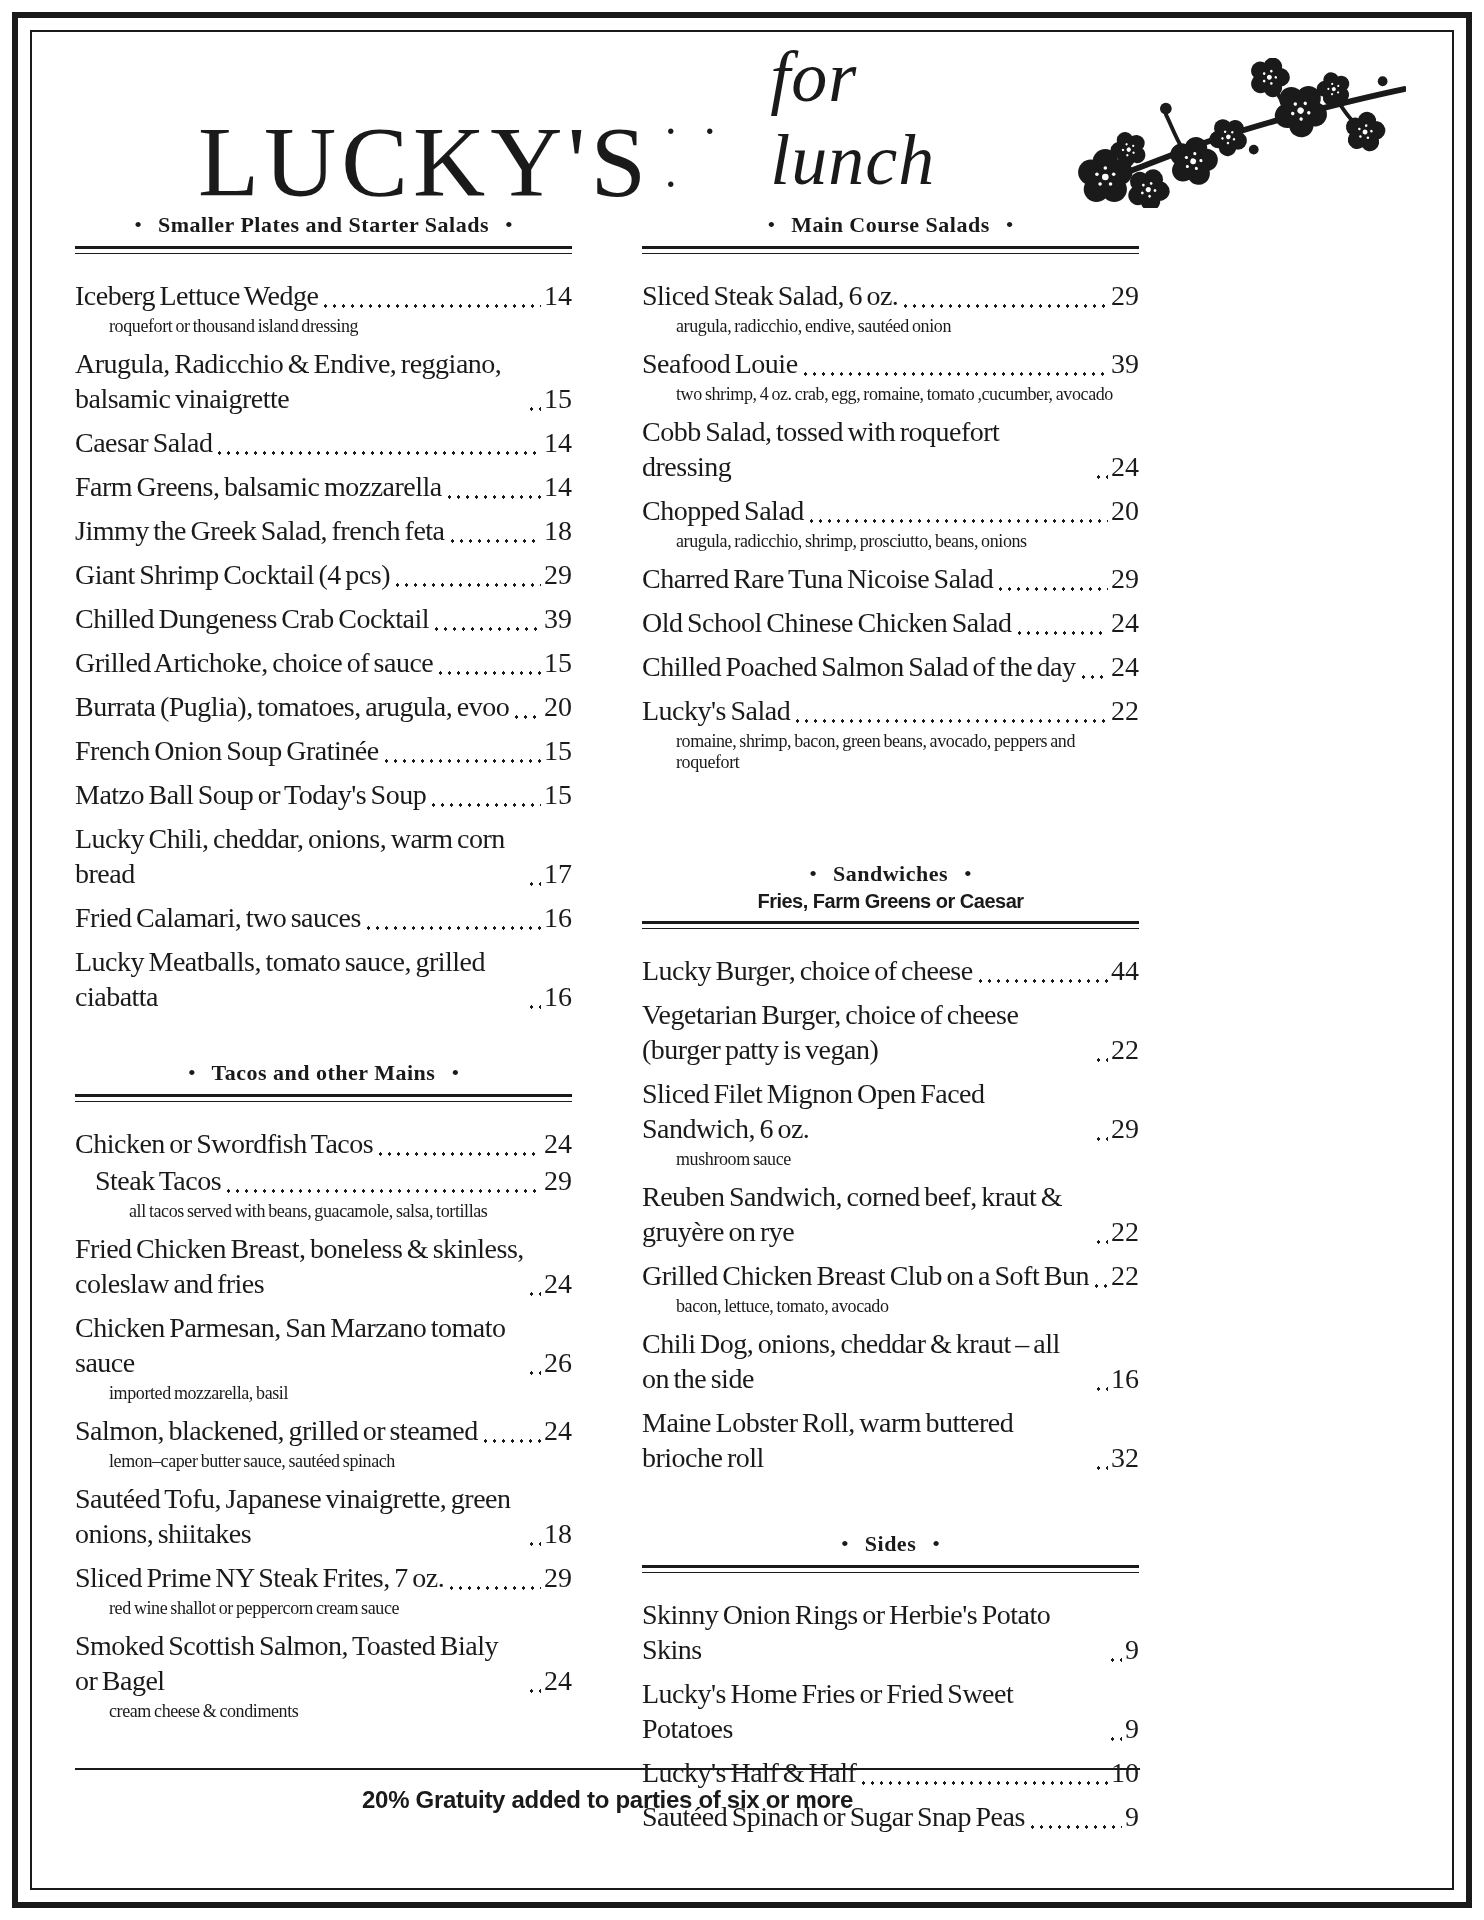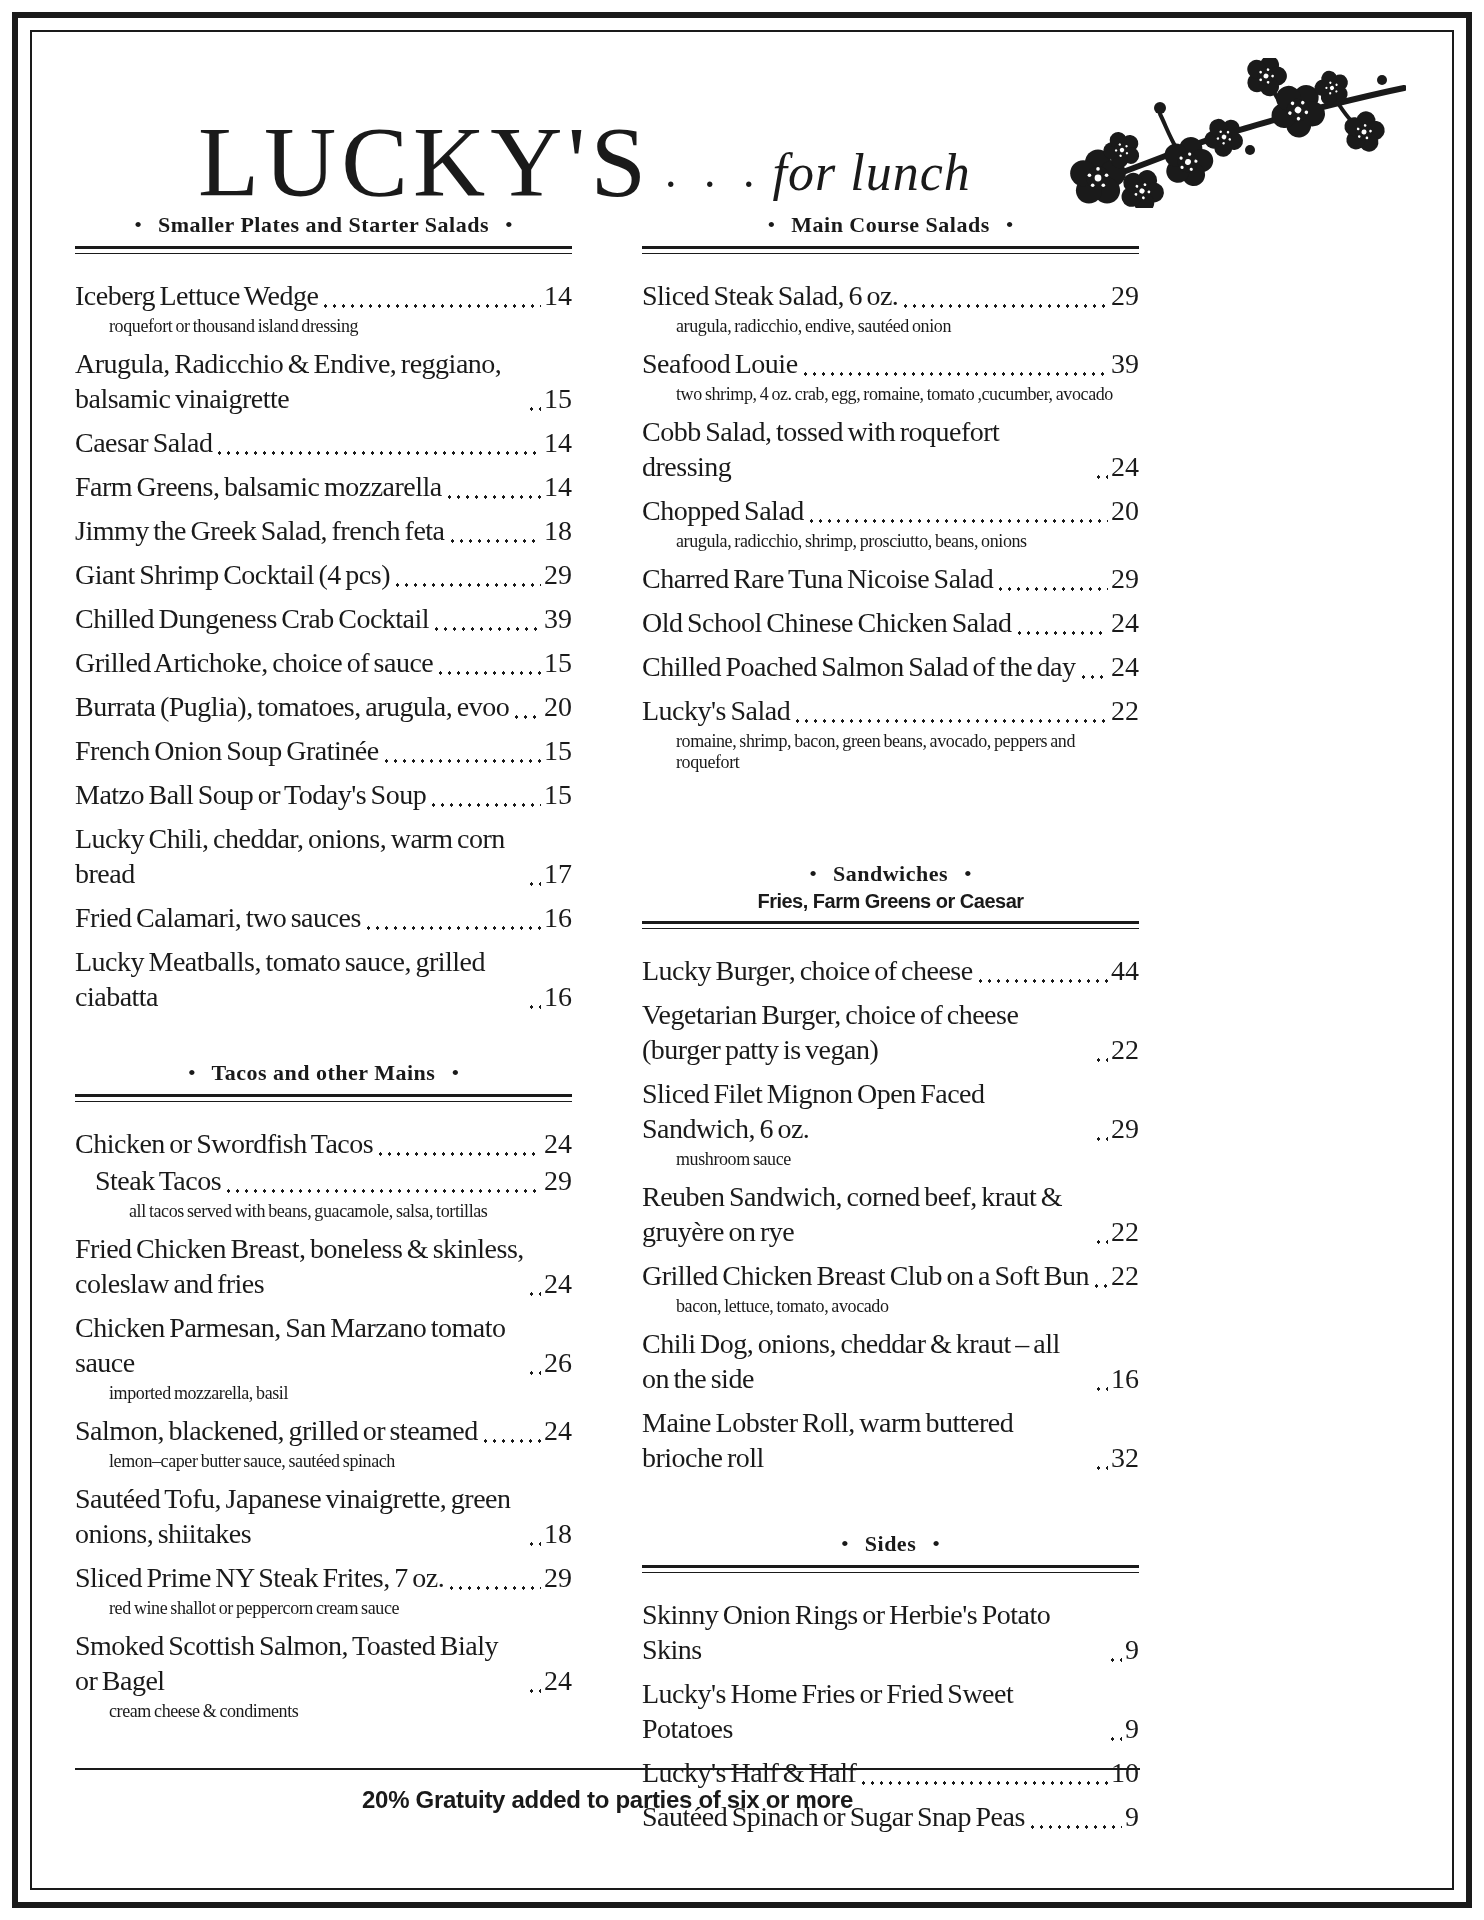--- a/index.html
+++ b/index.html
@@ -9,21 +9,21 @@
     font-family:"Liberation Serif", serif;
     overflow:hidden;
   }
   .frame-outer{position:absolute;inset:12px;border:6px solid #1a1a1a;pointer-events:none;}
   .frame-inner{position:absolute;inset:30px;border:2px solid #1a1a1a;pointer-events:none;}
 
   
   .header{position:absolute;top:58px;left:198px;right:78px;height:150px;display:flex;align-items:flex-end;}
   .title{font-size:100px;line-height:.92;letter-spacing:5px;font-weight:normal;margin:0;}
   .ellipsis{font-size:46px;letter-spacing:8px;margin:0 6px 10px 14px;}
-  .subtitle{font-style:italic;font-size:52px;margin:0 0 6px 4px;letter-spacing:1px;}
+  .subtitle{font-style:italic;font-size:72px;margin:0 0 6px 4px;letter-spacing:1px;}
   .blossom{margin-left:auto;align-self:flex-start;}
 
   
   .menu{position:absolute;top:212px;left:75px;width:1065px;display:flex;gap:70px;}
   .col{width:497px;flex:0 0 497px;}
 
   
   section{margin-top:46px;}
   section:first-child{margin-top:0;}
   [data-sec="sandwiches"]{margin-top:88px;}

